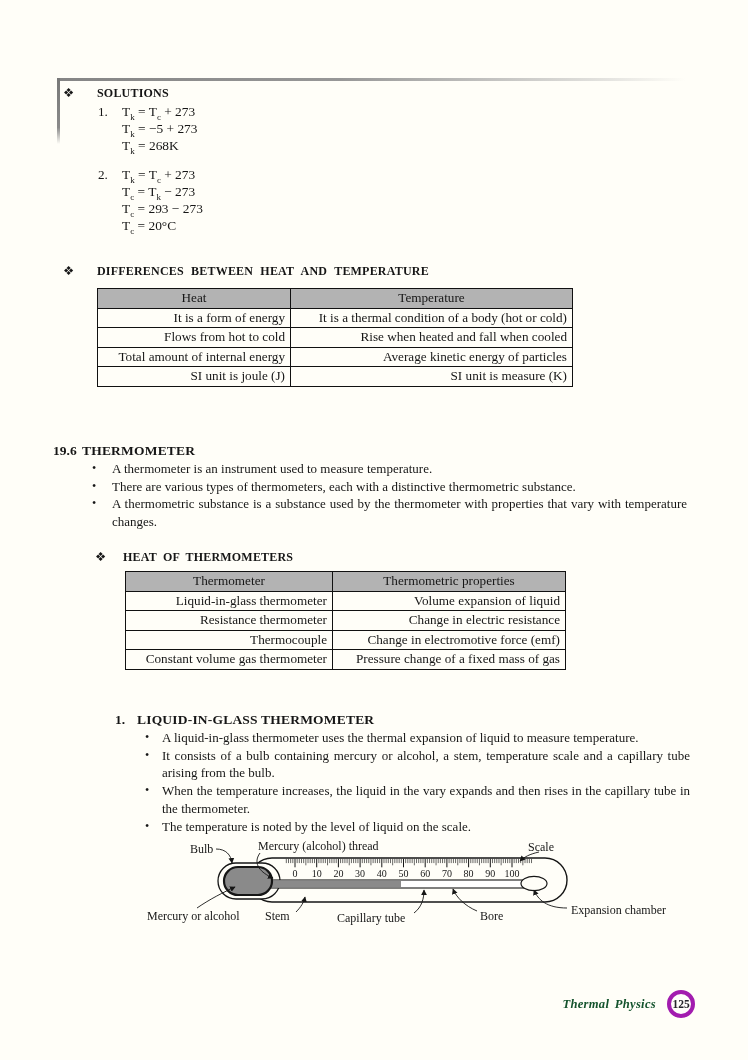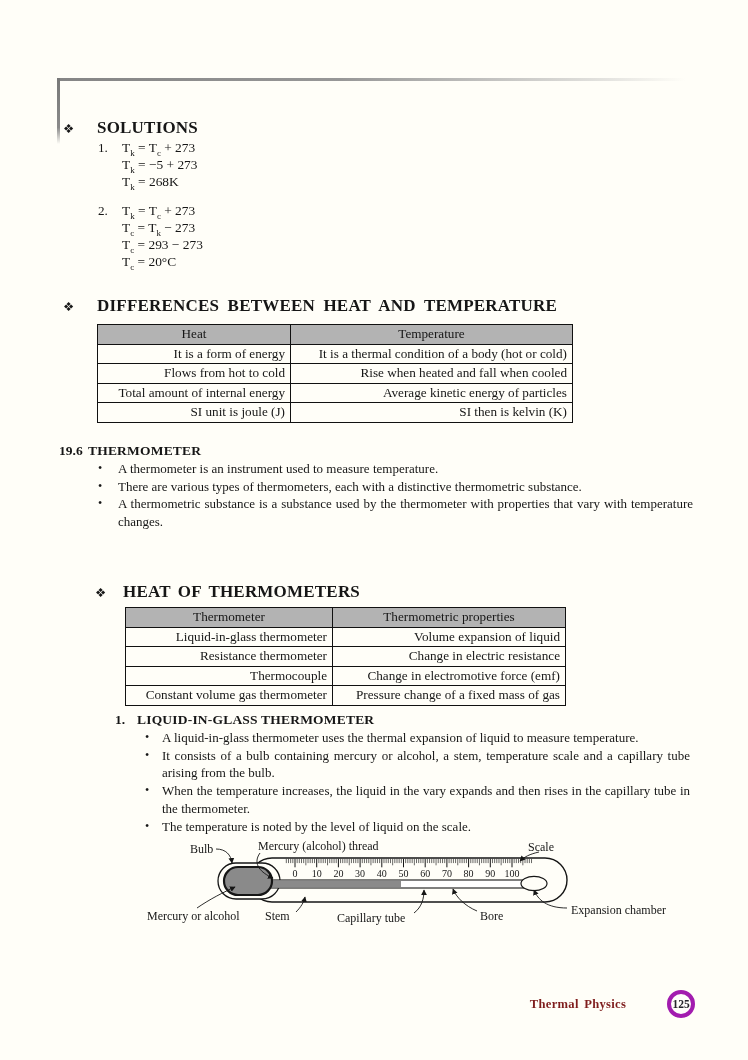--- a/index.html
+++ b/index.html
@@ -10,21 +10,21 @@
   }
   .abs{position:absolute;}
   
   .rule-top{left:57px;top:78px;width:628px;height:2.6px;
     background:linear-gradient(to right,#858585 0%,#979797 45%,rgba(180,180,180,.35) 88%,rgba(180,180,180,0) 100%);}
   .rule-left{left:57px;top:78px;width:3px;height:66px;
     background:linear-gradient(to bottom,#787878 0%,#8a8a8a 75%,rgba(150,150,150,0) 100%);}
   
   .title-row{display:flex;align-items:baseline;line-height:16px;}
   .marker{display:inline-block;font-size:12.5px;}
-  .sec-title{font-weight:bold;font-size:17px;letter-spacing:.2px;margin-top:35px;}
+  .sec-title{font-weight:bold;font-size:12px;letter-spacing:.2px;}
   .ws{word-spacing:4px;}
   .ws2{word-spacing:3px;}
   
   .problems{margin-top:3px;}
   .problem{display:flex;margin-bottom:13px;}
   .pnum{width:24px;font-size:13.2px;line-height:16.8px;}
   .eq{font-size:13.4px;line-height:16.8px;}
   .eq sub{font-size:9px;line-height:0;}
   
   table{border-collapse:collapse;table-layout:fixed;border:1.8px solid #111;}
@@ -37,21 +37,21 @@
   .bullet{font-size:12px;line-height:17.7px;}
   .btext{font-size:13px;line-height:17.7px;text-align:justify;}
   .num-head{display:flex;align-items:baseline;line-height:17px;}
   .nh-num{font-weight:bold;font-size:13.5px;}
   .nh-title{font-weight:bold;font-size:13.5px;letter-spacing:.2px;}
   
   .dlabel{font-size:12px;fill:#161616;}
   .dnum{font-size:10px;fill:#161616;}
   .dline{stroke:#161616;stroke-width:.9;fill:none;}
   
-  .footer-label{font-size:12.6px;font-weight:bold;color:#7f1d1d;letter-spacing:.3px;word-spacing:2px;text-align:center;}
+  .footer-label{font-size:12.6px;font-weight:bold;color:#14532d;letter-spacing:.3px;word-spacing:2px;text-align:right;font-style:italic;}
   .page-badge{width:28px;height:28px;box-sizing:border-box;border:4px solid #a21caf;border-radius:50%;
     background:#fffefb;display:flex;align-items:center;justify-content:center;}
   .page-num{font-size:11.5px;font-weight:bold;color:#25252b;}
 </style>
 </head>
 <body>
 
 <div class="abs rule-top"></div>
 <div class="abs rule-left"></div>
 
@@ -105,27 +105,27 @@
         <tr>
           <td>Flows from hot to cold</td>
           <td>Rise when heated and fall when cooled</td>
         </tr>
         <tr>
           <td>Total amount of internal energy</td>
           <td>Average kinetic energy of particles</td>
         </tr>
         <tr>
           <td>SI unit is joule (J)</td>
-          <td>SI then is kelvin (K)</td>
+          <td>SI unit is measure (K)</td>
         </tr>
       </tbody>
     </table>
 </section>
 
-<section class="abs" style="left:59px;top:442px;width:640px;">
+<section class="abs" style="left:53px;top:442px;width:640px;">
   <div class="num-head">
     <span class="nh-num" style="width:29px;">19.6</span>
     <span class="nh-title">THERMOMETER</span>
   </div>
   <div style="margin-left:39px;margin-top:1px;">
       <div class="bullet-item">
         <span class="bullet" style="width: 20px;">•</span>
         <span class="btext" style="width: 575px;">A thermometer is an instrument used to measure temperature.</span>
       </div>
       <div class="bullet-item">

